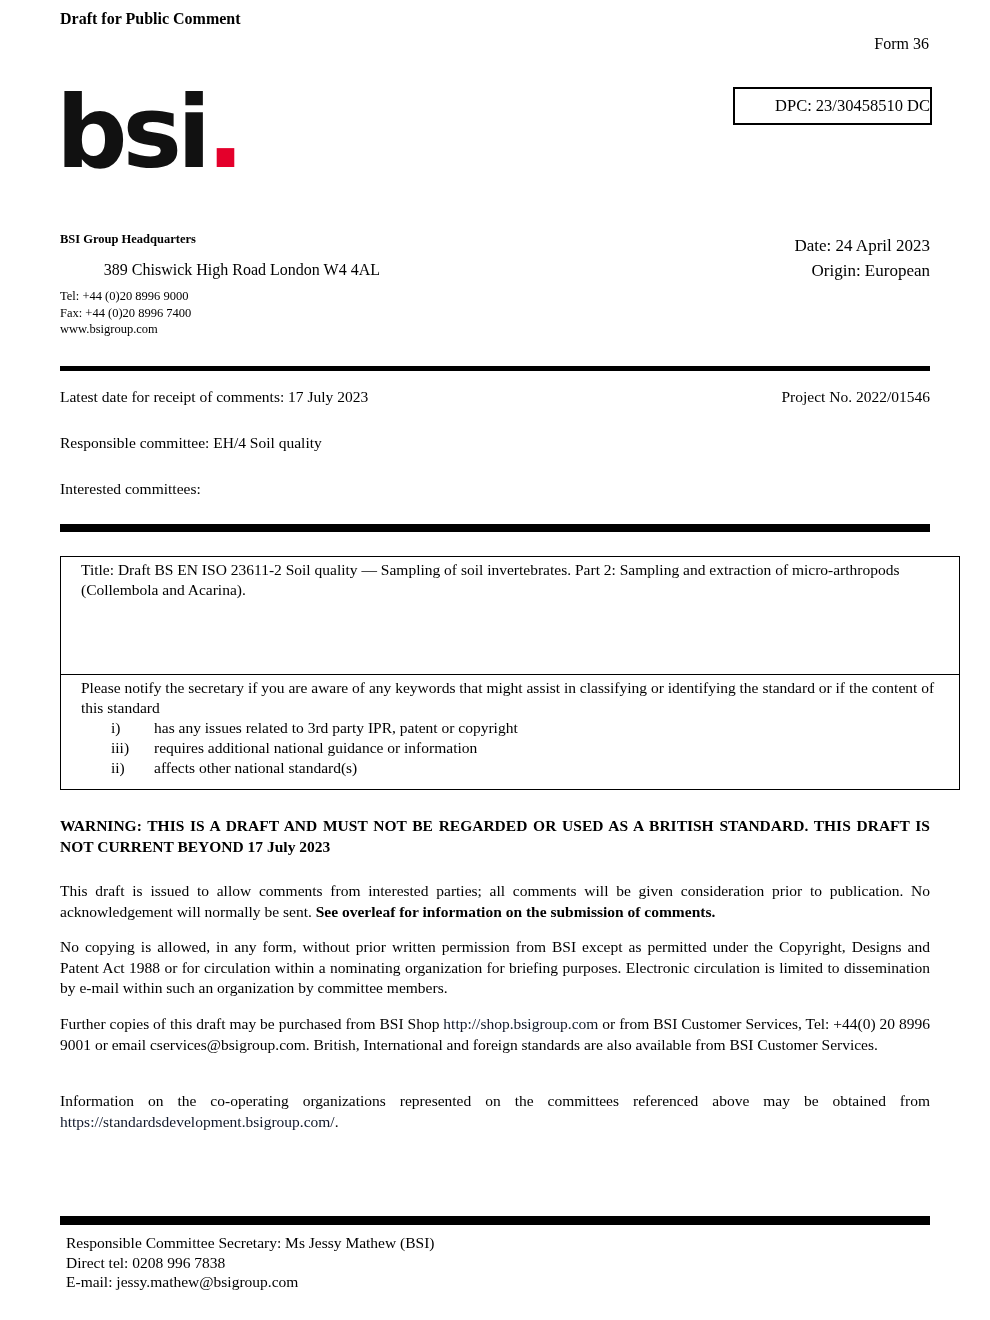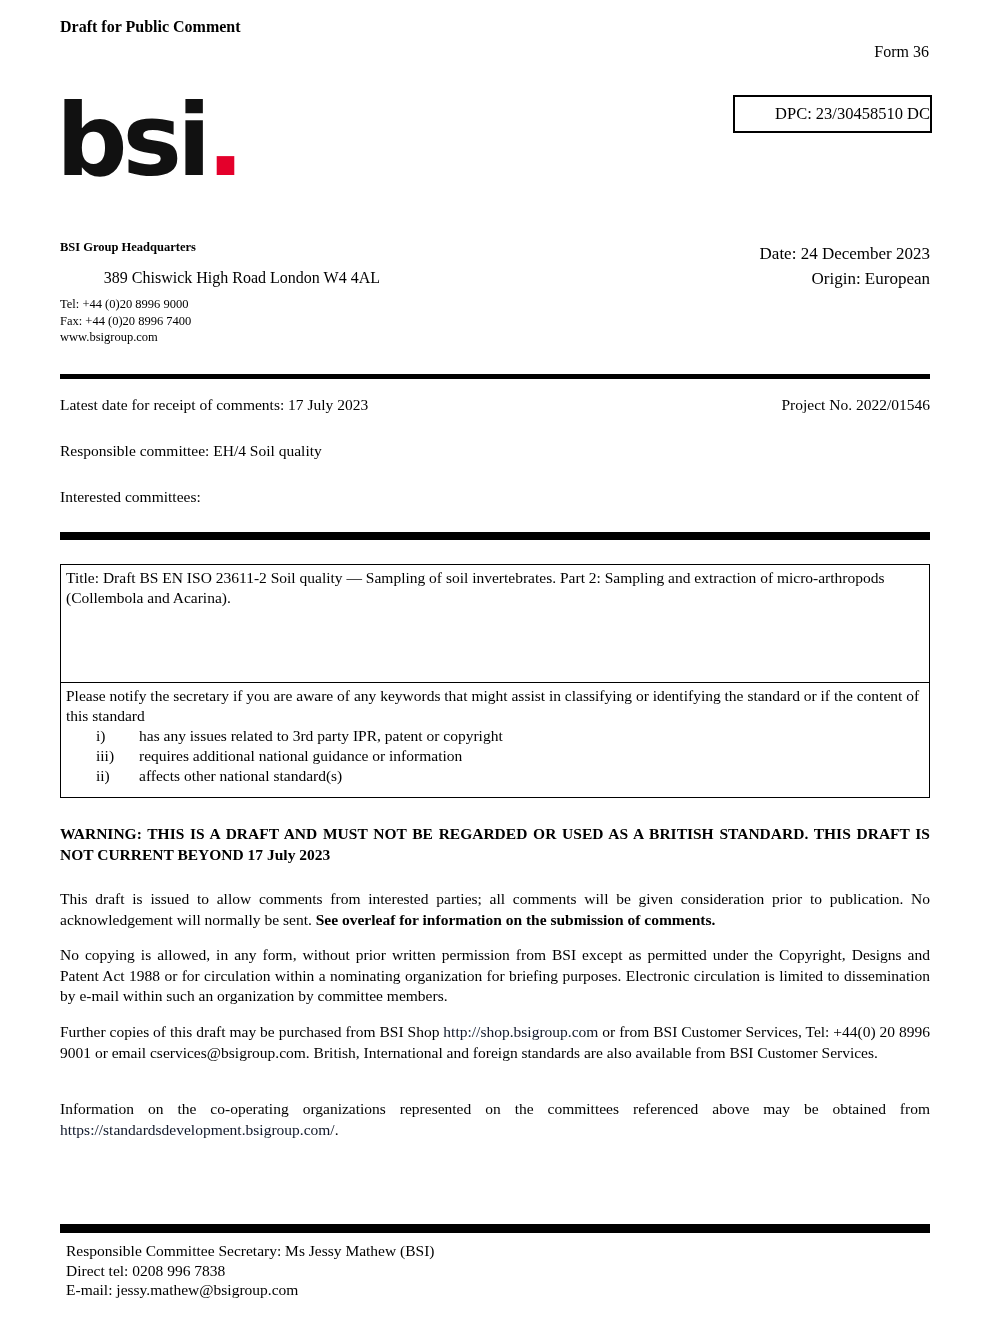--- a/index.html
+++ b/index.html
@@ -9,21 +9,21 @@
   }
   .page {
     position: relative;
     width: 990px;
     height: 1320px;
     background: #ffffff;
     font-family: "Liberation Serif", serif;
     color: #000000;
     overflow: hidden;
   }
-  .abs { position: absolute; margin-top: 8px; }
+  .abs { position: absolute; }
 
   .draft-label {
     left: 60px; top: 10px;
     font-size: 16px; font-weight: bold;
   }
   .form-number {
     right: 61px; top: 35px;
     font-size: 16px;
   }
   .dpc-box {
@@ -58,21 +58,21 @@
   .rule-3 { top: 1216px; height: 9px; }
 
   .comments-row { left: 60px; top: 388px; width: 870px; display: flex; justify-content: space-between; font-size: 15.5px; }
   .comments-row .latest { font-weight: normal; }
   .resp-committee { left: 60px; top: 434px; font-size: 15.5px; }
   .int-committees { left: 60px; top: 480px; font-size: 15.5px; }
 
   .box {
     left: 60px; width: 858px;
     border: 1.5px solid #000;
-    padding: 3px 5px;
+    padding: 3px 20px;
     font-size: 15.5px;
     line-height: 20px;
   }
   .title-box { top: 556px; height: 111px; }
   .keywords-box { top: 674px; height: 108px; }
   .kw-item { display: flex; margin-left: 30px; }
   .kw-num { width: 43px; flex: 0 0 43px; }
 
   .warning {
     left: 60px; top: 815px; width: 870px;
@@ -112,21 +112,21 @@
 
   <div class="abs address-block">
     <div class="address-name">BSI Group Headquarters</div>
     <div class="address-street">389 Chiswick High Road London W4 4AL</div>
     <div class="address-line">Tel: +44 (0)20 8996 9000</div>
     <div class="address-line">Fax: +44 (0)20 8996 7400</div>
     <div class="address-line">www.bsigroup.com</div>
   </div>
 
   <div class="abs meta-block">
-    <div>Date: 24 December 2023</div>
+    <div>Date: 24 April 2023</div>
     <div>Origin: European</div>
   </div>
 
   <div class="abs rule rule-1"></div>
 
   <div class="abs comments-row">
     <span class="latest">Latest date for receipt of comments: 17 July 2023</span>
     <span>Project No. 2022/01546</span>
   </div>
 

